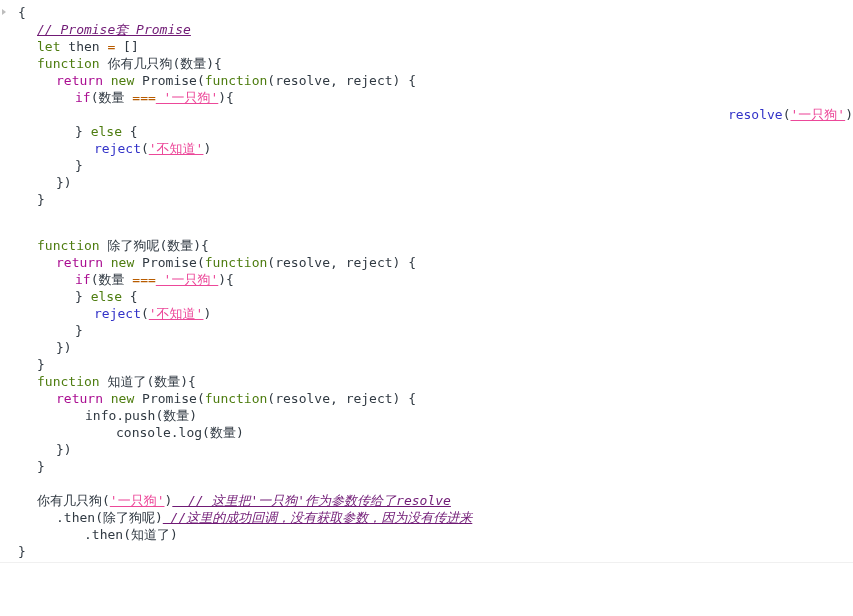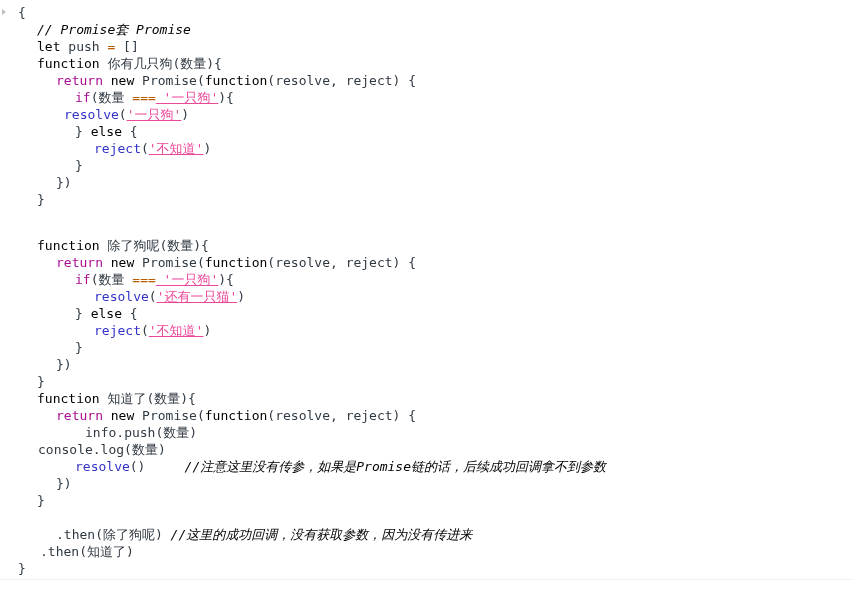--- a/index.html
+++ b/index.html
@@ -51,31 +51,32 @@
   .expand-caret-top {
     position: absolute;
     left: 2px;
     top: 5px;
     width: 0;
     height: 0;
     border-left: 4px solid #bdbdbd;
     border-top: 3.5px solid transparent;
     border-bottom: 3.5px solid transparent;
   }            
-  .kw           { color: #000000; }            
+  .kw           { color: #4d7c0f; }            
   .kw2          { color: #aa0d91; }            
   .ret          { color: #aa0d91; }            
   .ident        { color: #303942; }            
   .fn           { color: #303942; }            
   .blue         { color: #3232c8; }            
   .str          { color: #ec4899; text-decoration: underline; }            
   .op           { color: #b85c00; }            
   .cmt          {
-    color: #000000;
+    color: #701a75;
     font-style: italic;
+    text-decoration: underline;
   }
   .punc         { color: #303942; }
 
   
   .messages {
     margin-top: 2px;
     flex: 0 0 auto;
   }
   .msg {
     position: relative;
@@ -98,49 +99,48 @@
 </style>
 </head>
 <body>
 
 <div class="console">
 
   <div class="source-block">
     <div id="source-lines">
         <div class="code-line first-row" style="padding-left: 18px;"><span class="expand-caret-top"></span><span class="punc">{</span></div>
         <div class="code-line" style="padding-left: 37px;"><span class="cmt">// Promise套 Promise</span></div>
-        <div class="code-line" style="padding-left: 37px;"><span class="kw">let</span><span class="ident"> push </span><span class="op">=</span><span class="punc"> []</span></div>
+        <div class="code-line" style="padding-left: 37px;"><span class="kw">let</span><span class="ident"> then </span><span class="op">=</span><span class="punc"> []</span></div>
         <div class="code-line" style="padding-left: 37px;"><span class="kw">function</span><span class="fn"> 你有几只狗</span><span class="punc">(</span><span class="ident">数量</span><span class="punc">){</span></div>
         <div class="code-line" style="padding-left: 56px;"><span class="ret">return</span><span class="kw"> new</span><span class="ident"> Promise</span><span class="punc">(</span><span class="kw">function</span><span class="punc">(</span><span class="ident">resolve, reject</span><span class="punc">) {</span></div>
         <div class="code-line" style="padding-left: 75px;"><span class="kw2">if</span><span class="punc">(</span><span class="ident">数量 </span><span class="op">===</span><span class="str"> '一只狗'</span><span class="punc">){</span></div>
-        <div class="code-line" style="padding-left: 64px;"><span class="blue">resolve</span><span class="punc">(</span><span class="str">'一只狗'</span><span class="punc">)</span></div>
+        <div class="code-line" style="padding-left: 64px; text-align: right;"><span class="blue">resolve</span><span class="punc">(</span><span class="str">'一只狗'</span><span class="punc">)</span></div>
         <div class="code-line" style="padding-left: 75px;"><span class="punc">} </span><span class="kw">else</span><span class="punc"> {</span></div>
         <div class="code-line" style="padding-left: 94px;"><span class="blue">reject</span><span class="punc">(</span><span class="str">'不知道'</span><span class="punc">)</span></div>
         <div class="code-line" style="padding-left: 75px;"><span class="punc">}</span></div>
         <div class="code-line" style="padding-left: 56px;"><span class="punc">})</span></div>
         <div class="code-line" style="padding-left: 37px;"><span class="punc">}</span></div>
         <div class="code-line" style="padding-left: 37px; margin-top: 29px;"><span class="kw">function</span><span class="fn"> 除了狗呢</span><span class="punc">(</span><span class="ident">数量</span><span class="punc">){</span></div>
         <div class="code-line" style="padding-left: 56px;"><span class="ret">return</span><span class="kw"> new</span><span class="ident"> Promise</span><span class="punc">(</span><span class="kw">function</span><span class="punc">(</span><span class="ident">resolve, reject</span><span class="punc">) {</span></div>
         <div class="code-line" style="padding-left: 75px;"><span class="kw2">if</span><span class="punc">(</span><span class="ident">数量 </span><span class="op">===</span><span class="str"> '一只狗'</span><span class="punc">){</span></div>
-        <div class="code-line" style="padding-left: 94px;"><span class="blue">resolve</span><span class="punc">(</span><span class="str">'还有一只猫'</span><span class="punc">)</span></div>
         <div class="code-line" style="padding-left: 75px;"><span class="punc">} </span><span class="kw">else</span><span class="punc"> {</span></div>
         <div class="code-line" style="padding-left: 94px;"><span class="blue">reject</span><span class="punc">(</span><span class="str">'不知道'</span><span class="punc">)</span></div>
         <div class="code-line" style="padding-left: 75px;"><span class="punc">}</span></div>
         <div class="code-line" style="padding-left: 56px;"><span class="punc">})</span></div>
         <div class="code-line" style="padding-left: 37px;"><span class="punc">}</span></div>
         <div class="code-line" style="padding-left: 37px;"><span class="kw">function</span><span class="fn"> 知道了</span><span class="punc">(</span><span class="ident">数量</span><span class="punc">){</span></div>
         <div class="code-line" style="padding-left: 56px;"><span class="ret">return</span><span class="kw"> new</span><span class="ident"> Promise</span><span class="punc">(</span><span class="kw">function</span><span class="punc">(</span><span class="ident">resolve, reject</span><span class="punc">) {</span></div>
         <div class="code-line" style="padding-left: 85px;"><span class="ident">info.push</span><span class="punc">(</span><span class="ident">数量</span><span class="punc">)</span></div>
-        <div class="code-line" style="padding-left: 38px;"><span class="ident">console.log</span><span class="punc">(</span><span class="ident">数量</span><span class="punc">)</span></div>
-        <div class="code-line" style="padding-left: 75px;"><span class="blue">resolve</span><span class="punc">()</span><span class="cmt">     //注意这里没有传参，如果是Promise链的话，后续成功回调拿不到参数</span></div>
+        <div class="code-line" style="padding-left: 116px;"><span class="ident">console.log</span><span class="punc">(</span><span class="ident">数量</span><span class="punc">)</span></div>
         <div class="code-line" style="padding-left: 56px;"><span class="punc">})</span></div>
         <div class="code-line" style="padding-left: 37px;"><span class="punc">}</span></div>
         <div class="code-line" style="padding-left: 18px;"><span class="punc"></span></div>
+        <div class="code-line" style="padding-left: 37px;"><span class="ident">你有几只狗</span><span class="punc">(</span><span class="str">'一只狗'</span><span class="punc">)</span><span class="cmt">  // 这里把'一只狗'作为参数传给了resolve</span></div>
         <div class="code-line" style="padding-left: 56px;"><span class="punc">.then(</span><span class="ident">除了狗呢</span><span class="punc">)</span><span class="cmt"> //这里的成功回调，没有获取参数，因为没有传进来</span></div>
-        <div class="code-line" style="padding-left: 40px;"><span class="punc">.then(</span><span class="ident">知道了</span><span class="punc">)</span></div>
+        <div class="code-line" style="padding-left: 84px;"><span class="punc">.then(</span><span class="ident">知道了</span><span class="punc">)</span></div>
         <div class="code-line" style="padding-left: 18px;"><span class="punc">}</span></div>
       </div>
   </div>
 
   <div class="messages">
 
     <div class="msg msg-log">
       
     </div>
 

